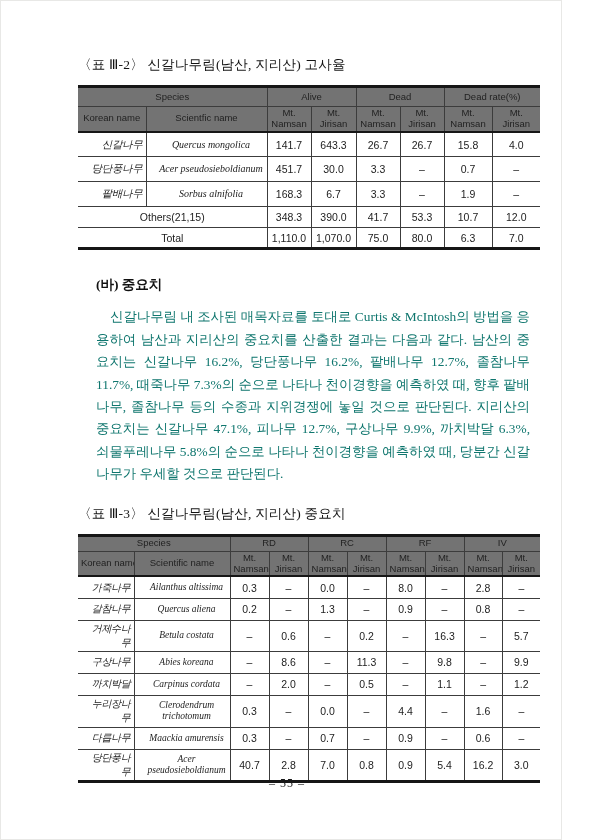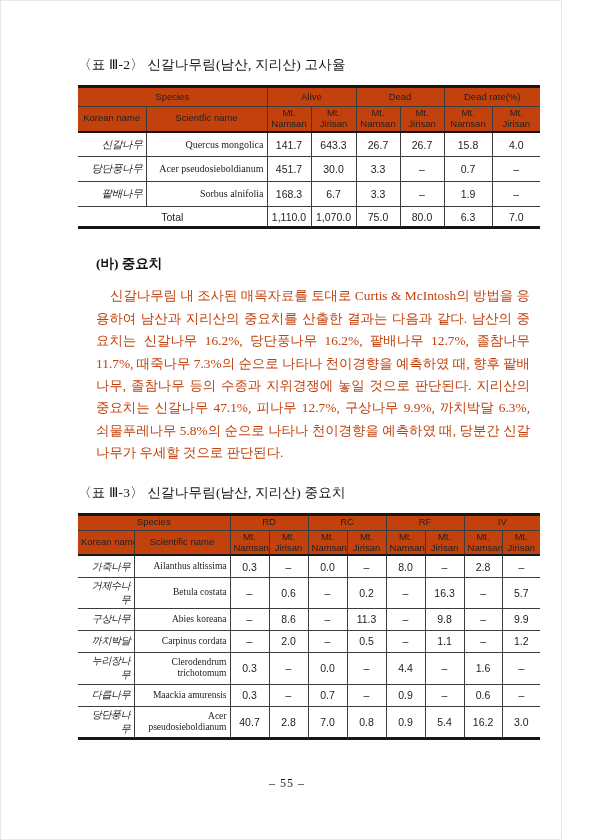--- a/index.html
+++ b/index.html
@@ -31,37 +31,38 @@
   th,td{
     border:1px solid #3c3c3c;
     padding:1px 3px;
     text-align:center;
     vertical-align:middle;
     overflow:hidden;
   }
   th:first-child,td:first-child{border-left:none;}
   th:last-child,td:last-child{border-right:none;}
   thead th{
-    background:#c2410c;
+    background:#737373;
     font-weight:normal;
     font-size:9.5px;
     color:#222;
     line-height:1.15;
   }
   thead tr.sub th{border-bottom:2px solid #161616;}
   td.kor{
     text-align:right;
     font-size:10.5px;
     padding-left:6px;
     letter-spacing:-0.3px;
     font-style:italic;
   }
   td.sci{
-    text-align:right;
+    text-align:center;
     font-family:"Liberation Serif", serif;
+    font-style:italic;
     font-size:10px;
     padding-left:12px;
     line-height:1.2;
   }
   td.num{font-size:10.5px;}
   td.lbl{font-size:10.5px;}
   
   .t2 thead tr{height:20px;}
   .t2 tbody tr{height:25px;}
   .t2 tbody tr.summary{height:21px;}
@@ -79,21 +80,21 @@
     font-size:13.5px;
     margin-bottom:12px;
     color:#111;
   }
   .body-par{
     margin:0;
     font-size:13.4px;
     line-height:22.4px;
     text-align:justify;
     text-indent:14px;
-    color:#c2410c;
+    color:#0f766e;
   }
   .t3title{margin-top:19px;}
   .page-number{
     position:absolute;
     left:12px;right:0;
     top:776px;
     text-align:center;
     font-size:12px;
     letter-spacing:1px;
     color:#1a1a1a;
@@ -158,20 +159,29 @@
       </tr>
       <tr>
         <td class="kor">팥배나무</td>
         <td class="sci">Sorbus alnifolia</td>
         <td class="num">168.3</td>
         <td class="num">6.7</td>
         <td class="num">3.3</td>
         <td class="num">–</td>
         <td class="num">1.9</td>
         <td class="num">–</td>
+      </tr>
+      <tr class="summary">
+        <td class="lbl" colspan="2">Others(21,15)</td>
+        <td class="num">348.3</td>
+        <td class="num">390.0</td>
+        <td class="num">41.7</td>
+        <td class="num">53.3</td>
+        <td class="num">10.7</td>
+        <td class="num">12.0</td>
       </tr>
       <tr class="summary">
         <td class="lbl" colspan="2">Total</td>
         <td class="num">1,110.0</td>
         <td class="num">1,070.0</td>
         <td class="num">75.0</td>
         <td class="num">80.0</td>
         <td class="num">6.3</td>
         <td class="num">7.0</td>
       </tr>
@@ -226,20 +236,32 @@
         <td class="num">0.3</td>
         <td class="num">–</td>
         <td class="num">0.0</td>
         <td class="num">–</td>
         <td class="num">8.0</td>
         <td class="num">–</td>
         <td class="num">2.8</td>
         <td class="num">–</td>
       </tr>
       <tr>
+        <td class="kor">갈참나무</td>
+        <td class="sci">Quercus aliena</td>
+        <td class="num">0.2</td>
+        <td class="num">–</td>
+        <td class="num">1.3</td>
+        <td class="num">–</td>
+        <td class="num">0.9</td>
+        <td class="num">–</td>
+        <td class="num">0.8</td>
+        <td class="num">–</td>
+      </tr>
+      <tr>
         <td class="kor">거제수나무</td>
         <td class="sci">Betula costata</td>
         <td class="num">–</td>
         <td class="num">0.6</td>
         <td class="num">–</td>
         <td class="num">0.2</td>
         <td class="num">–</td>
         <td class="num">16.3</td>
         <td class="num">–</td>
         <td class="num">5.7</td>

